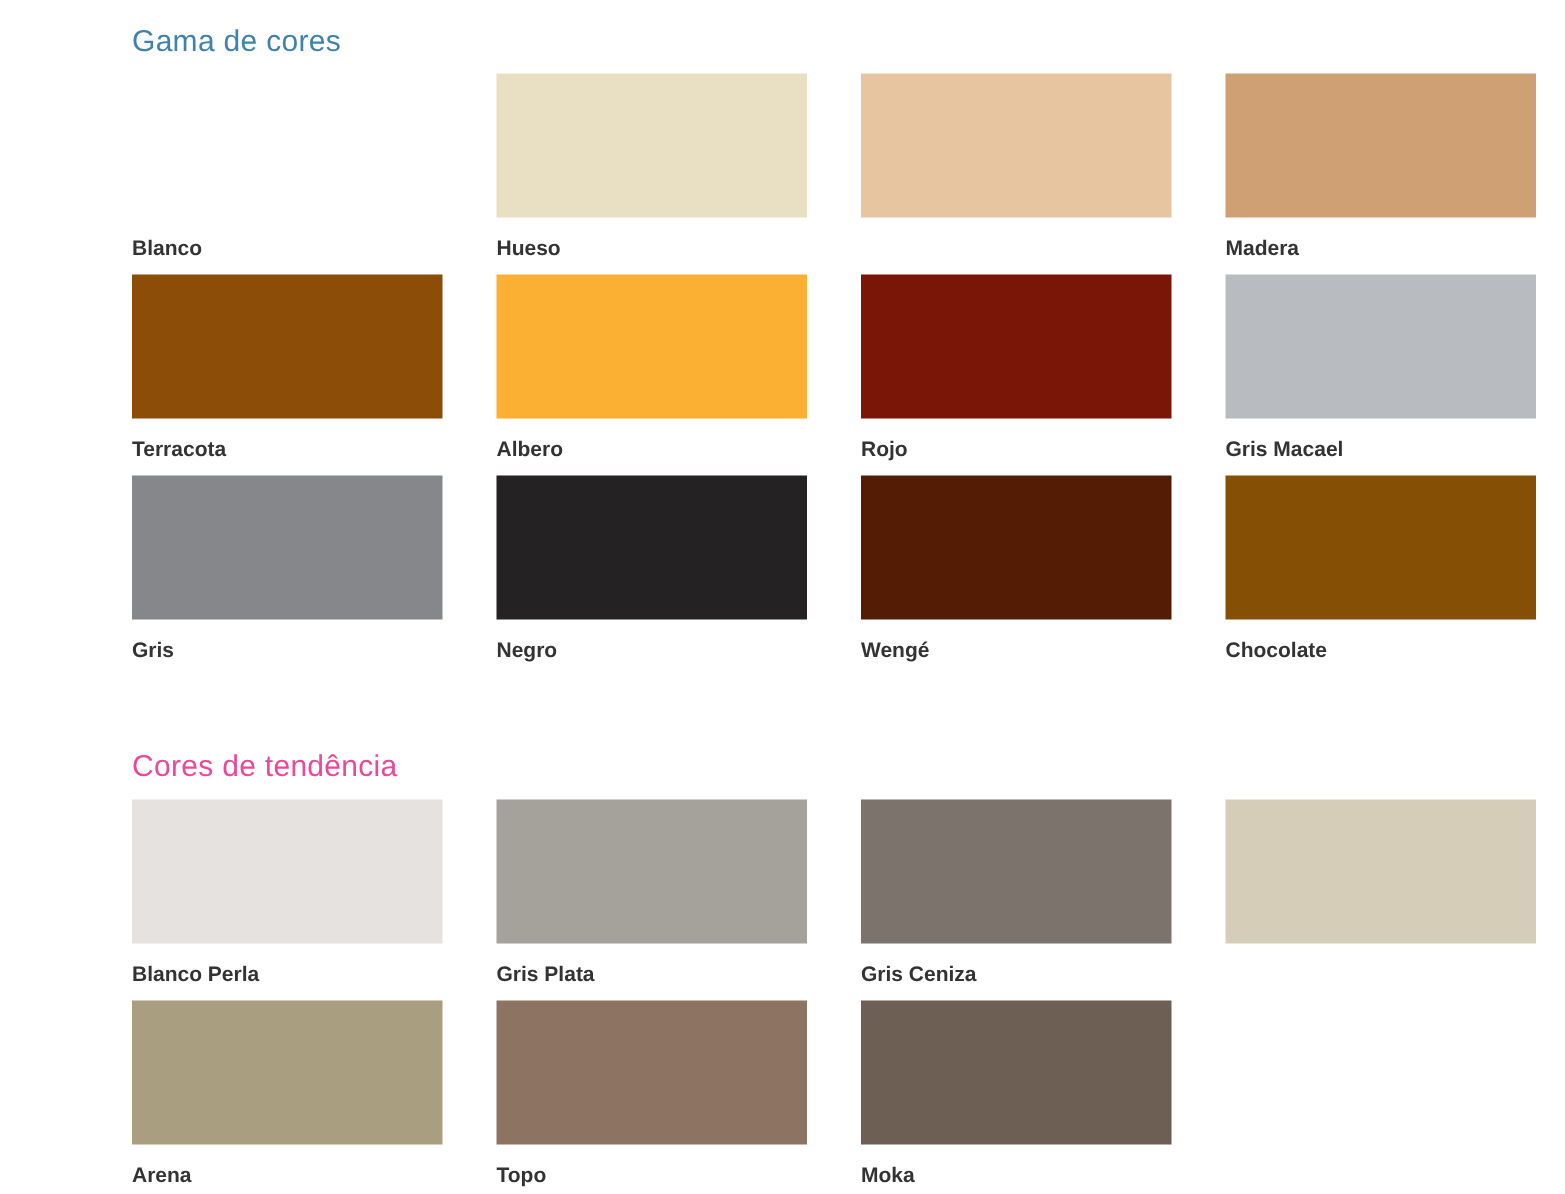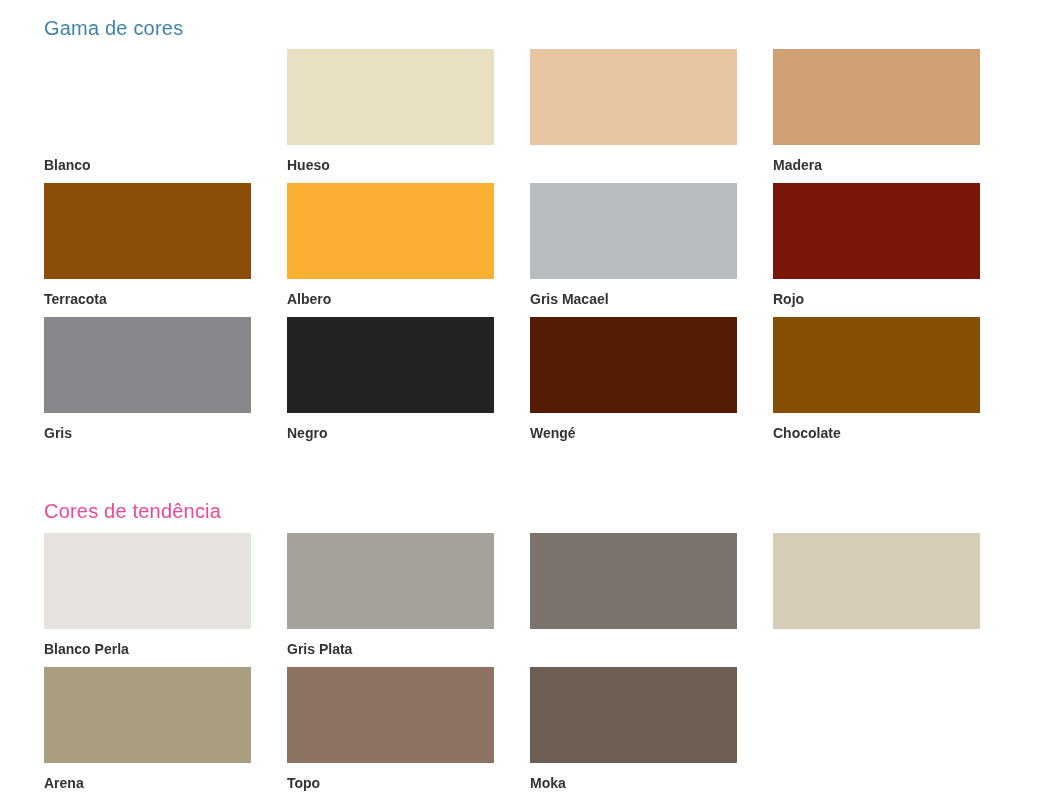--- a/index.html
+++ b/index.html
@@ -16,21 +16,21 @@
     overflow: hidden;
   }
   .page {
     position: relative;
     width: 1043px;
     height: 796px;
     box-sizing: border-box;
     padding: 0;
   }
   .section {
-    padding-left: 44px;
+    padding-left: 88px;
     padding-right: 44px;
   }
   .section-heading {
     font-size: 20px;
     font-weight: 400;
     line-height: 24px;
     color: #3f83ad;
     letter-spacing: 0.2px;
     margin: 0;
     padding: 0;
@@ -111,26 +111,26 @@
       </div>
       <div class="swatch-cell">
         <span class="swatch-chip" style="background-color: rgb(140, 77, 8);"></span>
         <span class="swatch-label">Terracota</span>
       </div>
       <div class="swatch-cell">
         <span class="swatch-chip" style="background-color: rgb(251, 176, 52);"></span>
         <span class="swatch-label">Albero</span>
       </div>
       <div class="swatch-cell">
+        <span class="swatch-chip" style="background-color: rgb(122, 22, 7);"></span>
+        <span class="swatch-label">Rojo</span>
+      </div>
+      <div class="swatch-cell">
         <span class="swatch-chip" style="background-color: rgb(184, 188, 193);"></span>
         <span class="swatch-label">Gris Macael</span>
-      </div>
-      <div class="swatch-cell">
-        <span class="swatch-chip" style="background-color: rgb(122, 22, 7);"></span>
-        <span class="swatch-label">Rojo</span>
       </div>
       <div class="swatch-cell">
         <span class="swatch-chip" style="background-color: rgb(133, 135, 139);"></span>
         <span class="swatch-label">Gris</span>
       </div>
       <div class="swatch-cell">
         <span class="swatch-chip" style="background-color: rgb(37, 34, 35);"></span>
         <span class="swatch-label">Negro</span>
       </div>
       <div class="swatch-cell">
@@ -150,20 +150,21 @@
       <div class="swatch-cell">
         <span class="swatch-chip" style="background-color: rgb(229, 226, 223);"></span>
         <span class="swatch-label">Blanco Perla</span>
       </div>
       <div class="swatch-cell">
         <span class="swatch-chip" style="background-color: rgb(165, 162, 155);"></span>
         <span class="swatch-label">Gris Plata</span>
       </div>
       <div class="swatch-cell">
         <span class="swatch-chip" style="background-color: rgb(125, 115, 109);"></span>
+        <span class="swatch-label">Gris Ceniza</span>
       </div>
       <div class="swatch-cell">
         <span class="swatch-chip" style="background-color: rgb(214, 205, 185);"></span>
       </div>
       <div class="swatch-cell">
         <span class="swatch-chip" style="background-color: rgb(170, 158, 128);"></span>
         <span class="swatch-label">Arena</span>
       </div>
       <div class="swatch-cell">
         <span class="swatch-chip" style="background-color: rgb(141, 116, 98);"></span>

